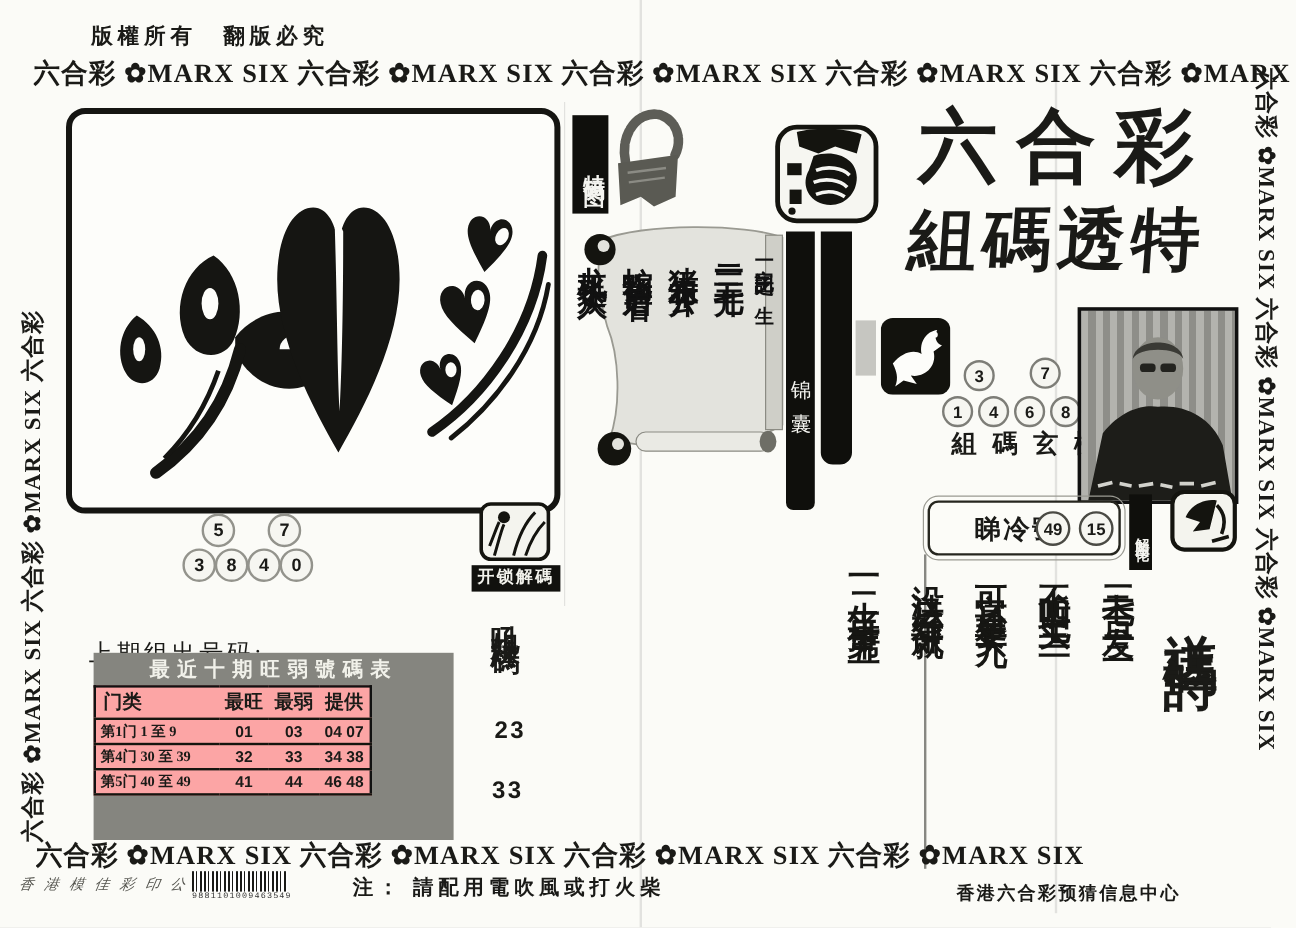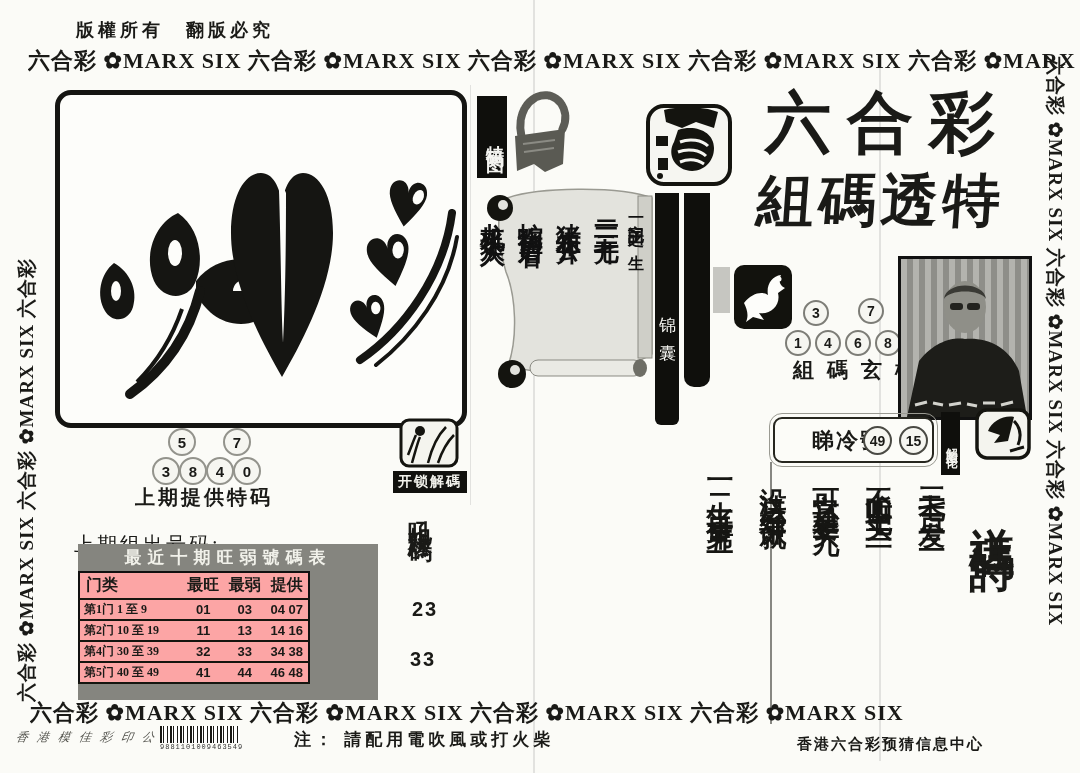--- a/index.html
+++ b/index.html
@@ -226,46 +226,39 @@
     <div class="poem-line">没法只好谦就一</div>
     <div class="poem-line">一二生肖排第五</div>
   </div>
 
   <span class="abs num-circle c24" style="left:168px;top:428px;">5</span>
   <span class="abs num-circle c24" style="left:223px;top:428px;">7</span>
   <span class="abs num-circle c24" style="left:152px;top:457px;">3</span>
   <span class="abs num-circle c24" style="left:179px;top:457px;">8</span>
   <span class="abs num-circle c24" style="left:206px;top:457px;">4</span>
   <span class="abs num-circle c24" style="left:233px;top:457px;">0</span>
-  <div class="abs prev-label1">上期提供特码</div>
   <div class="abs prev-label2">上期组出号码:</div>
 
   <div class="abs table-wrap">
     <div class="table-title">最近十期旺弱號碼表</div>
     <table>
       <thead>
         <tr>
           <th class="gate">门类</th>
           <th>最旺</th>
           <th>最弱</th>
           <th>提供</th>
         </tr>
       </thead>
       <tbody>
         <tr>
           <td class="gate">第1门 1 至 9</td>
           <td>01</td>
           <td>03</td>
           <td>04 07</td>
-        </tr>
-        <tr>
-          <td class="gate">第2门 10 至 19</td>
-          <td>11</td>
-          <td>13</td>
-          <td>14 16</td>
         </tr>
         <tr>
           <td class="gate">第4门 30 至 39</td>
           <td>32</td>
           <td>33</td>
           <td>34 38</td>
         </tr>
         <tr>
           <td class="gate">第5门 40 至 49</td>
           <td>41</td>

